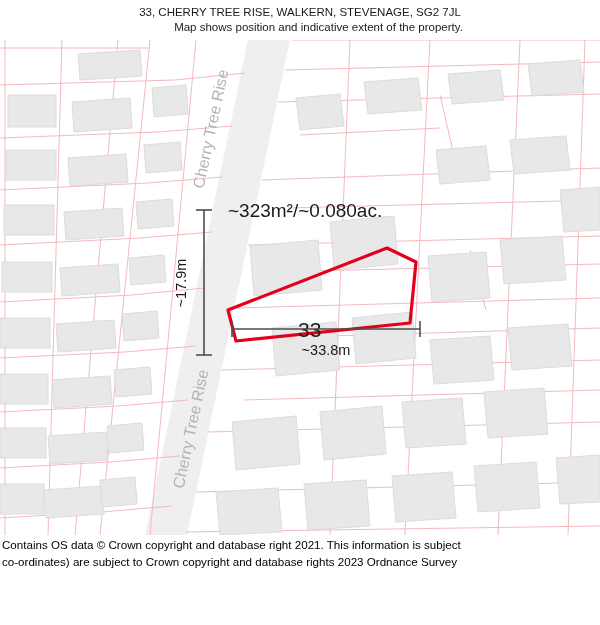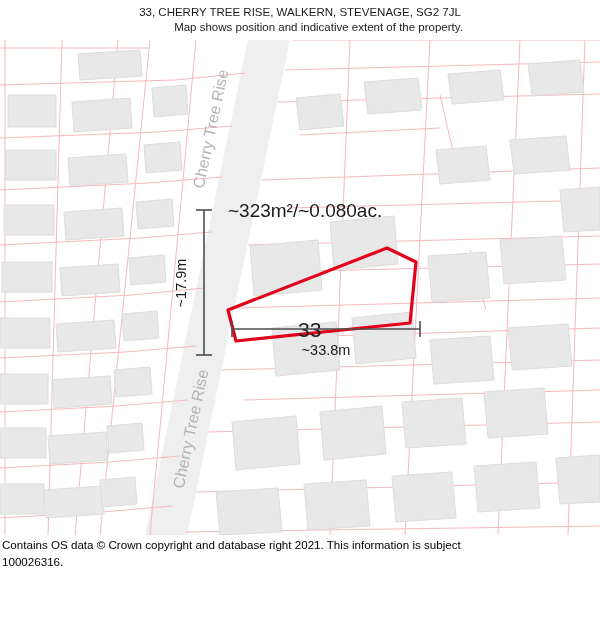--- a/index.html
+++ b/index.html
@@ -220,16 +220,16 @@
       </g>
       <text x="326" y="315" font-family="Liberation Sans, sans-serif" font-size="14.5" fill="#1a1a1a" text-anchor="middle">~33.8m</text>
 
       <text x="216" y="90" font-family="Liberation Sans, sans-serif" font-size="16" fill="#b3b3b3" transform="rotate(-78 216 90)" text-anchor="middle">Cherry Tree Rise</text>
       <text x="196" y="390" font-family="Liberation Sans, sans-serif" font-size="16" fill="#b3b3b3" transform="rotate(-78 196 390)" text-anchor="middle">Cherry Tree Rise</text>
     </svg>
   </div>
 
   <div class="footer">
     <p>Contains OS data © Crown copyright and database right 2021. This information is subject</p>
-    <p>100026316.</p>
+    <p>co-ordinates) are subject to Crown copyright and database rights 2023 Ordnance Survey</p>
   </div>
 
 </div>
 
 </body></html>

